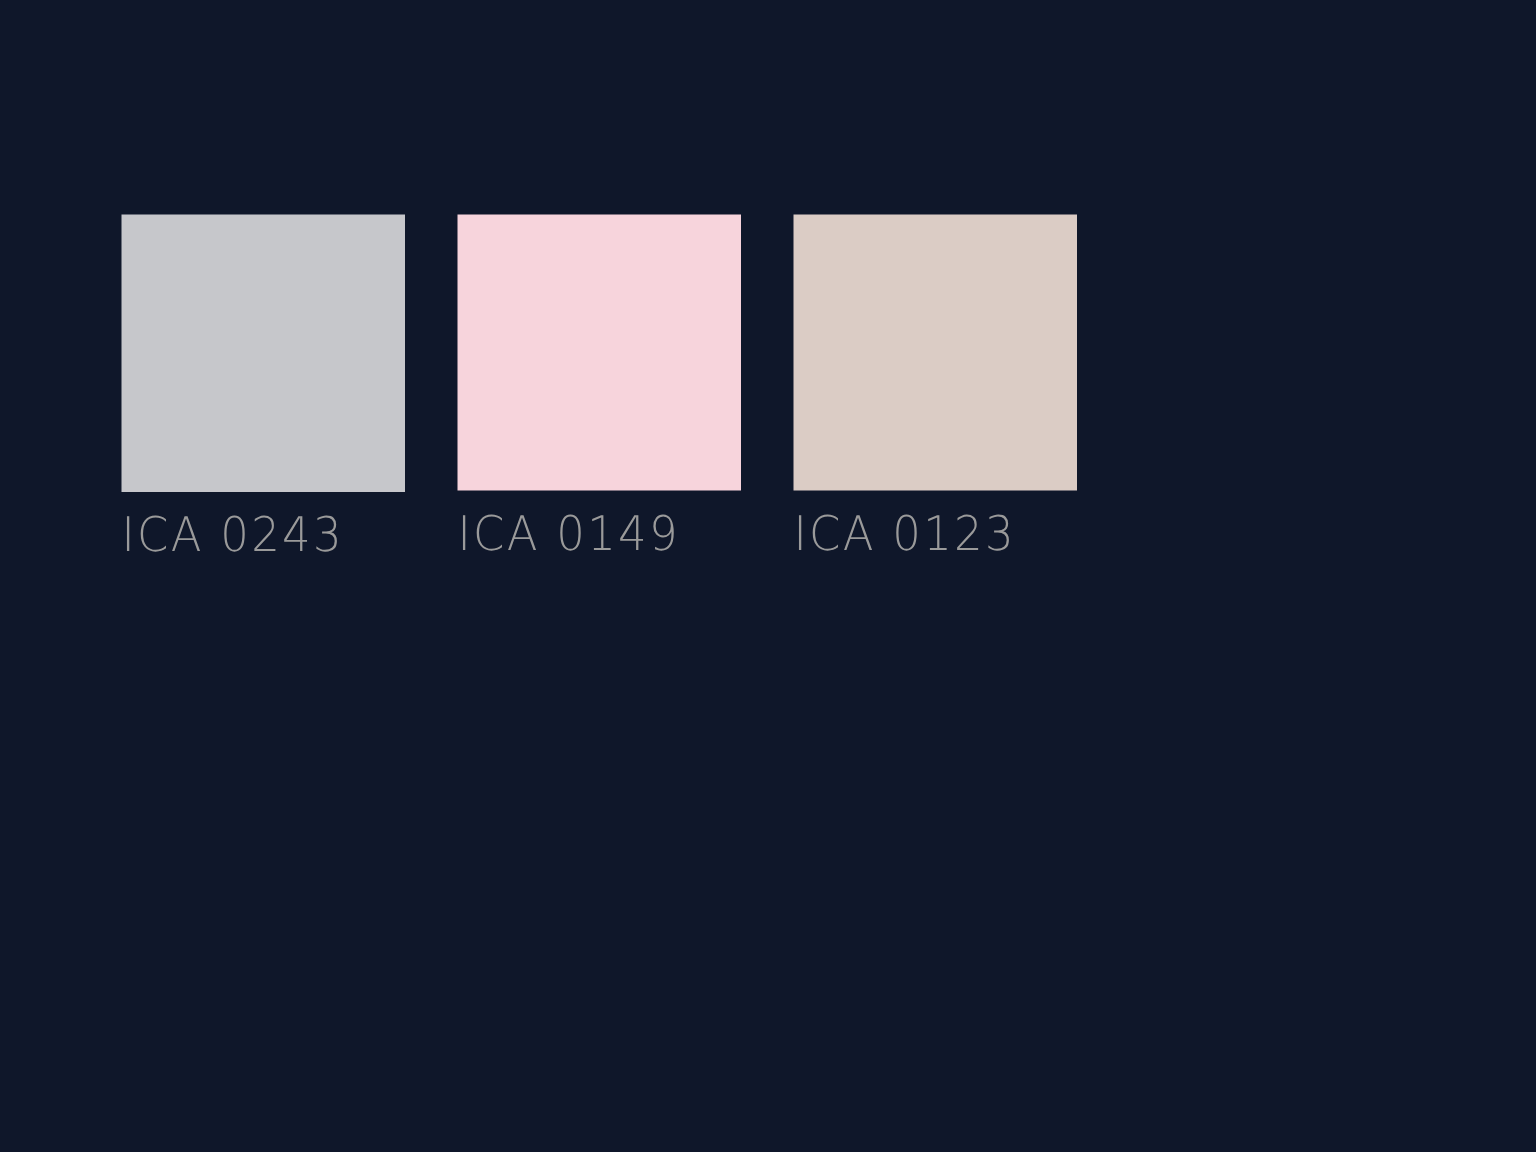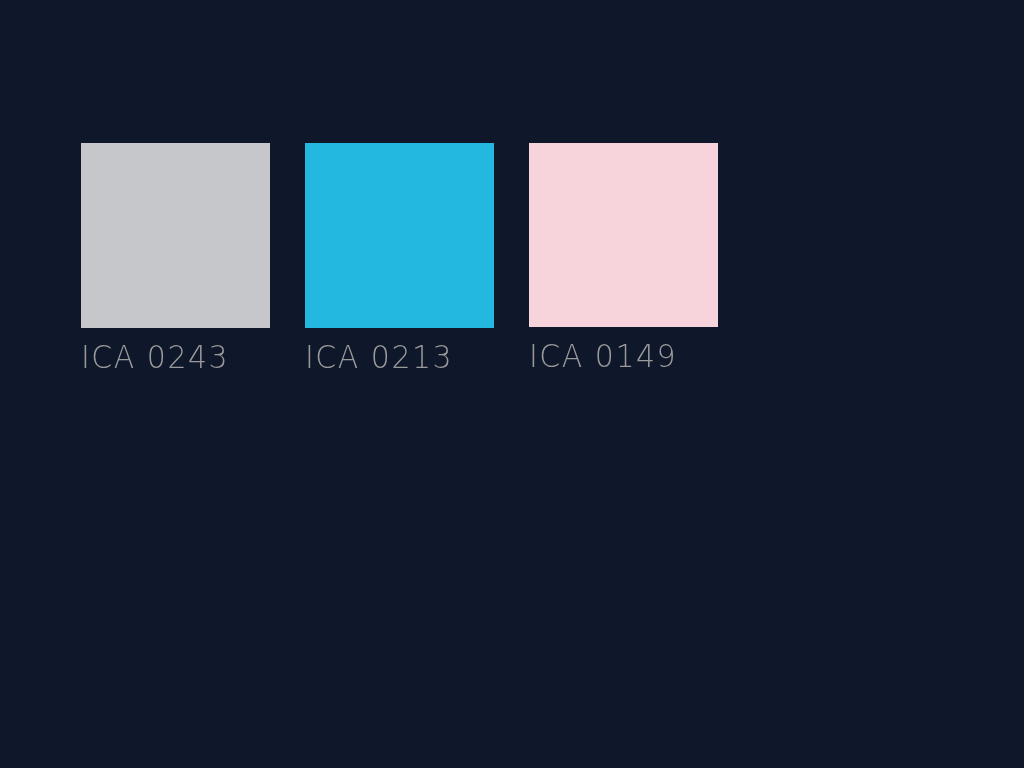--- a/index.html
+++ b/index.html
@@ -72,28 +72,28 @@
 
 <div class="palette-board" style="background-color: #0f172a; padding-left: 32px;">
   <div class="swatch-grid">
 
     <div class="swatch-cell row-top">
       <div class="swatch-chip" style="background-color: rgb(198, 199, 203);"></div>
       <div class="swatch-label" style="color: rgb(154, 154, 154);">ICA 0243</div>
     </div>
 
 
-    <div class="swatch-cell row-top">
-      <div class="swatch-chip" style="background-color: rgb(34, 184, 223);"></div>
-      <div class="swatch-label" style="color: rgb(154, 154, 154);">ICA 0213</div>
-    </div>
 
 
     <div class="swatch-cell row-bottom">
       <div class="swatch-chip" style="background-color: rgb(247, 212, 220);"></div>
       <div class="swatch-label" style="color: rgb(154, 154, 154);">ICA 0149</div>
     </div>
 
 
 
+    <div class="swatch-cell row-bottom">
+      <div class="swatch-chip" style="background-color: rgb(219, 204, 197);"></div>
+      <div class="swatch-label" style="color: rgb(154, 154, 154);">ICA 0123</div>
+    </div>
 
   </div>
 </div>
 
 </body></html>

